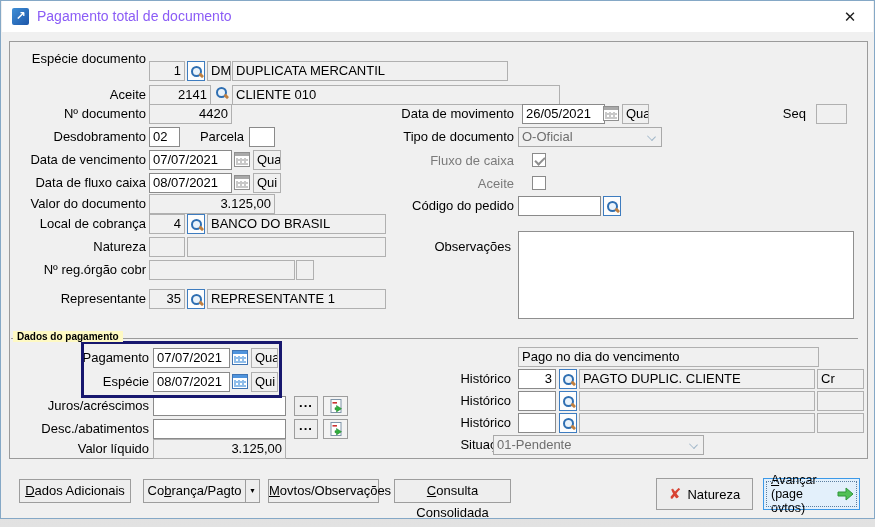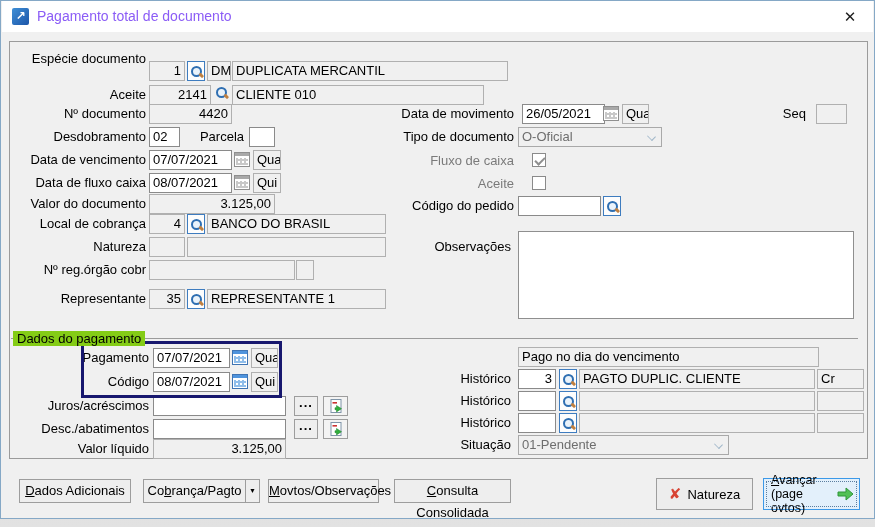--- a/index.html
+++ b/index.html
@@ -19,22 +19,22 @@
     position:absolute; left:10px; top:7px; width:17px; height:17px;
     background:linear-gradient(135deg,#3f8fd6,#1c55a8); border-radius:2px;
     color:#fff; font-size:12px; font-weight:bold; text-align:center; line-height:17px;
   }
   .title-text { position:absolute; left:35px; top:7px; font-size:14px; color:#8b5cf6;text-align:center; }
   .close-btn { position:absolute; right:10px; top:5px; width:26px; height:21px;
     text-align:center; line-height:21px; font-size:15px; color:#1a1a1a; cursor:default; }
 
   .panel { position:absolute; left:8px; top:40px; width:859px; height:418px; border:1px solid #9b9b9b; }
   .legend-line { position:absolute; left:10px; top:337px; width:847px; border-top:1px solid #9b9b9b; }
-  .legend { position:absolute; left:12px; top:330px; background:#84cc16; padding:0 4px;
-    font-weight:normal; font-size:13px; z-index:2; }
+  .legend { position:absolute; left:12px; top:330px; background:#fef9c3; padding:0 4px;
+    font-weight:bold; font-size:10px; z-index:2; }
 
   .lbl { position:absolute; height:20px; line-height:20px; text-align:right; white-space:nowrap; }
   .lbl.dis { color:#7a7a7a; }
   .fld { position:absolute; height:20px; line-height:18px; padding:0 3px;
     background:#fff; border:1px solid #8a8a8a; white-space:nowrap; overflow:hidden; }
   .fld.ro { background:#f0f0f0; border-color:#b0b0b0; }
   .fld.num { text-align:right; }
 
   .magbtn { position:absolute; width:18px; height:20px; background:#fdfdfd;
     border:1px solid #3e7cbf; display:flex; align-items:center; justify-content:center; }
@@ -109,21 +109,21 @@
   <div class="magbtn" style="left:186px;top:60px">
       <span class="mag"></span>
     </div>
   <div class="fld ro" style="left:206px;top:60px;width:24px">DM</div>
   <div class="fld ro" style="left:231px;top:60px;width:276px">DUPLICATA MERCANTIL</div>
 
   <div class="lbl" style="left:20px;top:84px;width:125px">Aceite</div>
   <div class="fld ro num" style="left:148px;top:84px;width:62px">2141</div>
   <div class="mag-plain" style="left:214px;top:85px"><span class="mag"></span></div>
   <div class="mini-drop" style="left:218px;top:103px">▼</div>
-  <div class="fld ro" style="left:231px;top:84px;width:252px">CLIENTE 010</div>
+  <div class="fld ro" style="left:231px;top:84px;width:328px">CLIENTE 010</div>
 
   <div class="lbl" style="left:20px;top:103px;width:125px">Nº documento</div>
   <div class="fld ro num" style="left:148px;top:103px;width:83px">4420</div>
 
   <div class="lbl" style="left:20px;top:126px;width:125px">Desdobramento</div>
   <div class="fld" style="left:148px;top:126px;width:31px">02</div>
   <div class="lbl" style="left:185px;top:126px;width:58px">Parcela</div>
   <div class="fld" style="left:248px;top:126px;width:26px"></div>
 
   <div class="lbl" style="left:20px;top:149px;width:125px">Data de vencimento</div>
@@ -191,21 +191,21 @@
 
   <div class="legend-line"></div>
   <div class="legend">Dados do pagamento</div>
   <div class="hibox"></div>
 
   <div class="lbl" style="left:20px;top:347px;width:128px">Pagamento</div>
   <div class="fld" style="left:152px;top:347px;width:77px">07/07/2021</div>
   <div class="cal blue" style="left:231px;top:349px"></div>
   <div class="fld ro" style="left:250px;top:347px;width:27px">Qua</div>
 
-  <div class="lbl" style="left:20px;top:371px;width:128px">Código</div>
+  <div class="lbl" style="left:20px;top:371px;width:128px">Espécie</div>
   <div class="fld" style="left:152px;top:371px;width:77px">08/07/2021</div>
   <div class="cal blue" style="left:231px;top:373px"></div>
   <div class="fld ro" style="left:250px;top:371px;width:27px">Qui</div>
 
   <div class="lbl" style="left:20px;top:395px;width:128px">Juros/acréscimos</div>
   <div class="fld" style="left:152px;top:395px;width:133px"></div>
   <div class="dotsbtn" style="left:293px;top:395px">...</div>
   <div class="icobtn" style="left:322px;top:395px">
     <svg width="16" height="16" viewBox="0 0 16 16">
       <rect x="3" y="1.5" width="10" height="13" fill="#ffffff" stroke="#7f94a8"></rect>
@@ -248,21 +248,21 @@
 
   <div class="lbl" style="left:370px;top:412px;width:140px">Histórico</div>
   <div class="fld num" style="left:517px;top:412px;width:38px"></div>
   <div class="magbtn" style="left:558px;top:412px">
       <span class="mag"></span>
     </div>
   <div class="fld ro" style="left:578px;top:412px;width:236px"></div>
   <div class="fld ro" style="left:816px;top:412px;width:47px"></div>
 
   <div class="lbl" style="left:370px;top:434px;width:140px">Situação</div>
-  <div class="sel" style="left:517px;top:434px;width:211px">
+  <div class="sel" style="left:492px;top:434px;width:211px">
     <span>01-Pendente</span>
     <span class="chev"></span>
   </div>
 
   <div class="btn" style="left:18px;top:478px;width:112px"><span class="u">D</span><span>ados Adicionais</span></div>
 
   <div class="btn" style="left:142px;top:478px;width:117px;padding-right:14px">
     <span>Co</span><span class="u">b</span><span>rança/Pagto</span>
     <span class="split-arrow">▼</span>
   </div>

